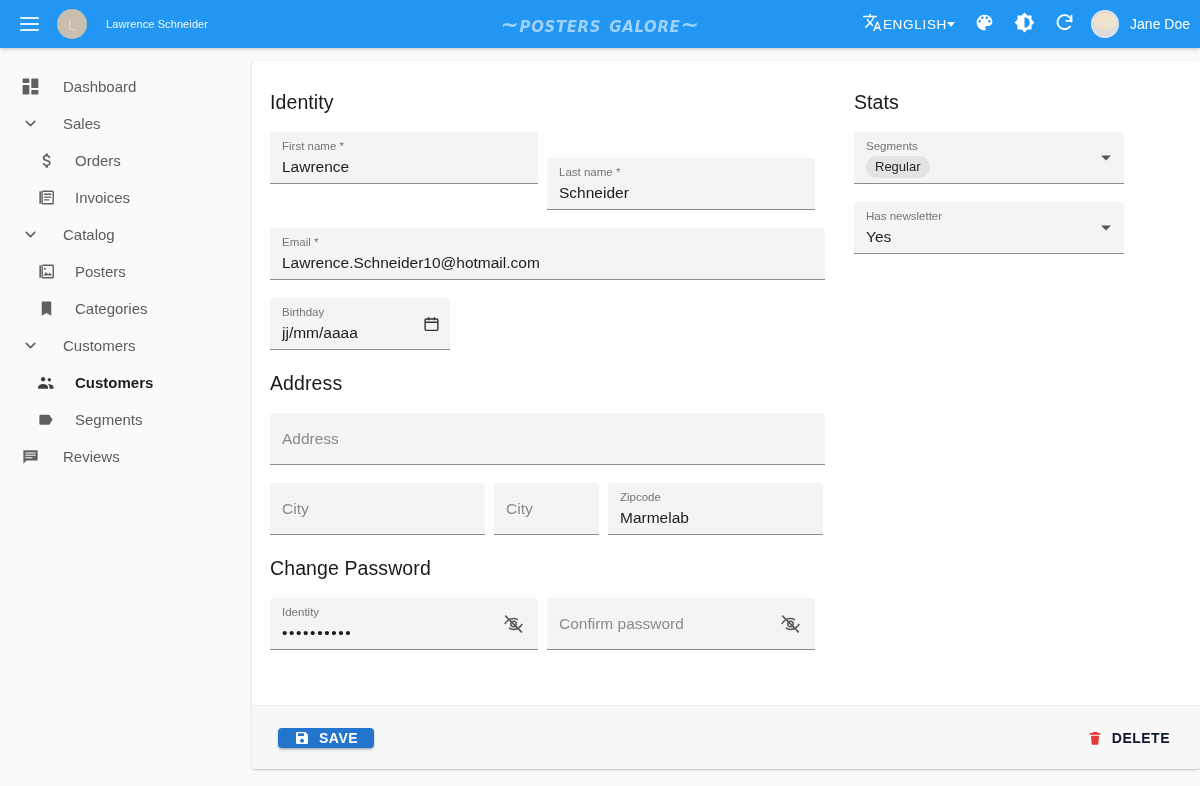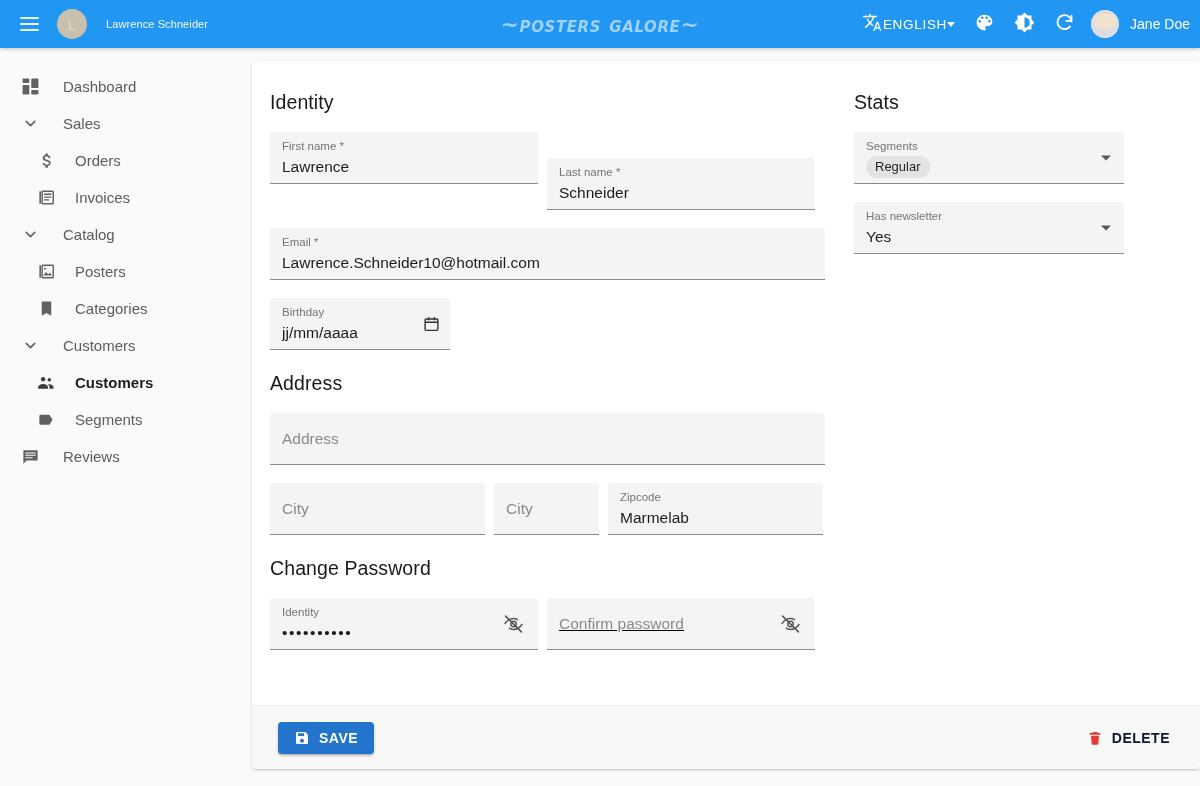--- a/index.html
+++ b/index.html
@@ -169,21 +169,21 @@
 
   .w-first { width: 268px; }
   .w-last  { width: 268px; margin-top: 26px; }
   .w-email { width: 555px; }
   .w-bday  { width: 180px; }
   .w-addr  { width: 555px; }
   .w-city  { width: 215px; }
   .w-state { width: 105px; }
   .w-zip   { width: 215px; }
   .w-pass  { width: 268px; }
-  .w-conf  { width: 268px; text-decoration: underline; }
+  .w-conf  { width: 268px; }
   .w-sel   { width: 270px; }
 
   .tf-adorn {
     position: absolute; right: 10px; top: 50%;
     transform: translateY(-50%);
     display: flex; align-items: center; justify-content: center;
     color: #4d4d4d; cursor: pointer;
   }
   .tf-adorn.eye { right: 14px; color: #616161; }
   .tf-adorn svg { display: block; }
@@ -210,21 +210,21 @@
     width: 948px; height: 64px;
     background: #f8f8f8;
     border-top: 1px solid #eeeeee;
     display: flex; align-items: center;
     padding: 0 22px 0 26px;
   }
   .btn-save {
     display: flex; align-items: center; gap: 9px;
     background: #2274cc; color: #ffffff;
     border: none; border-radius: 4px;
-    height: 32px; padding: 0 16px;
+    height: 20px; padding: 0 16px;
     font-size: 14px; font-weight: bold; letter-spacing: .5px;
     font-family: "Liberation Sans", sans-serif;
     cursor: pointer;
     box-shadow: 0 2px 3px rgba(0,0,0,0.2), 0 1px 1px rgba(0,0,0,0.12);
   }
   .btn-delete {
     margin-left: auto;
     display: flex; align-items: center; gap: 9px;
     background: transparent; border: none;
     color: #0f172a; height: 36px; padding: 0 8px;

